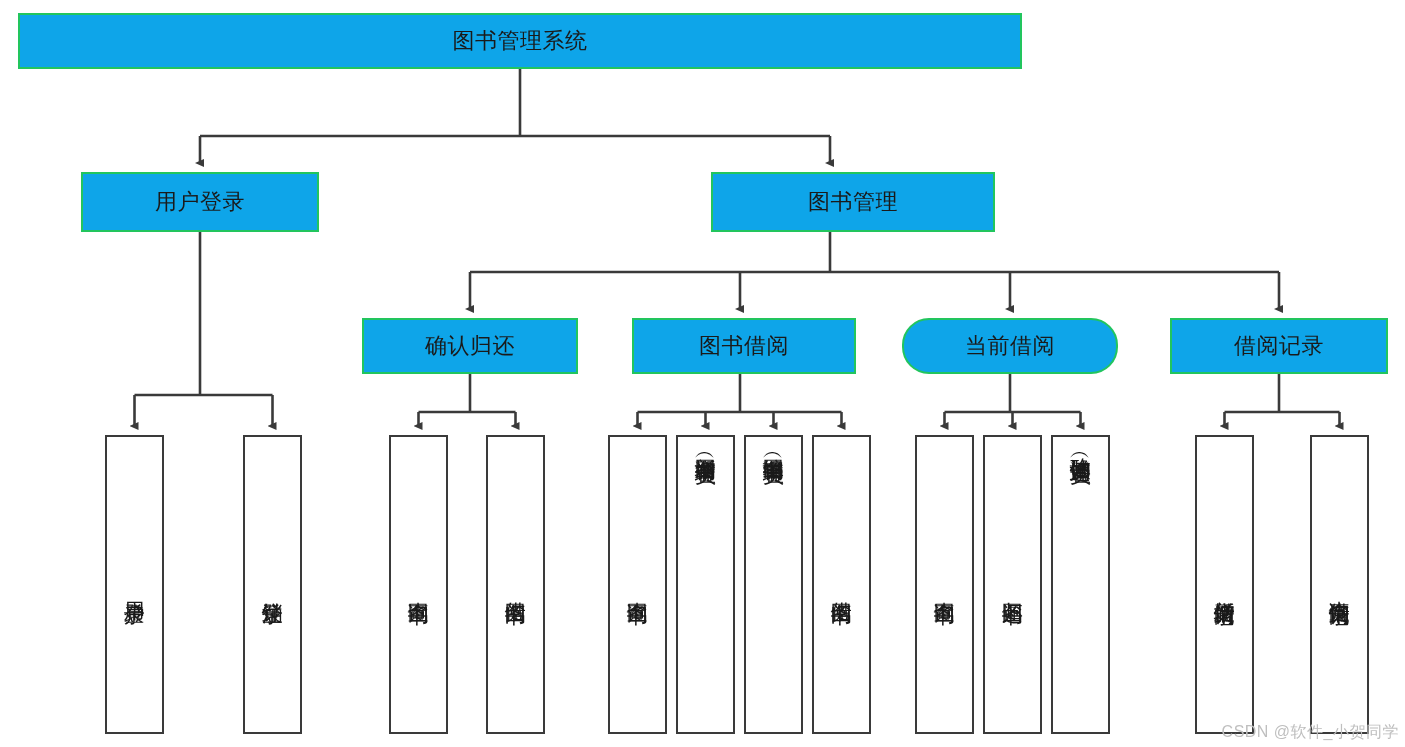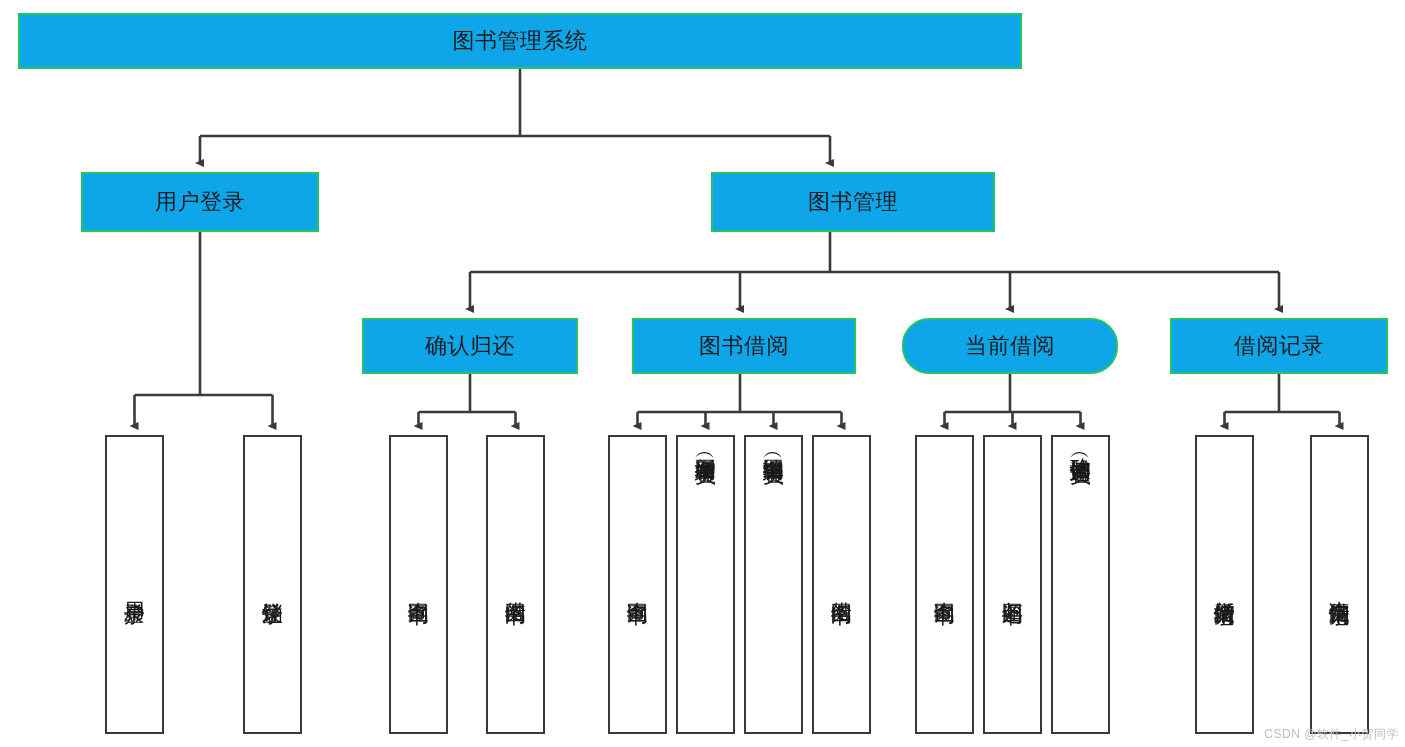--- a/index.html
+++ b/index.html
@@ -60,21 +60,21 @@
     white-space: nowrap;
     max-height: 292px;
   }
   .leaf-label.top-aligned {
     align-self: flex-start;
   }
   .watermark {
     position: absolute;
     right: 6px;
     bottom: 4px;
-    font-size: 12px;
+    font-size: 16px;
     color: #bfbfbf;
     white-space: nowrap;
     letter-spacing: 0.5px;
   }
 </style>
 </head>
 <body>
 
 <div id="diagram-root">
 

